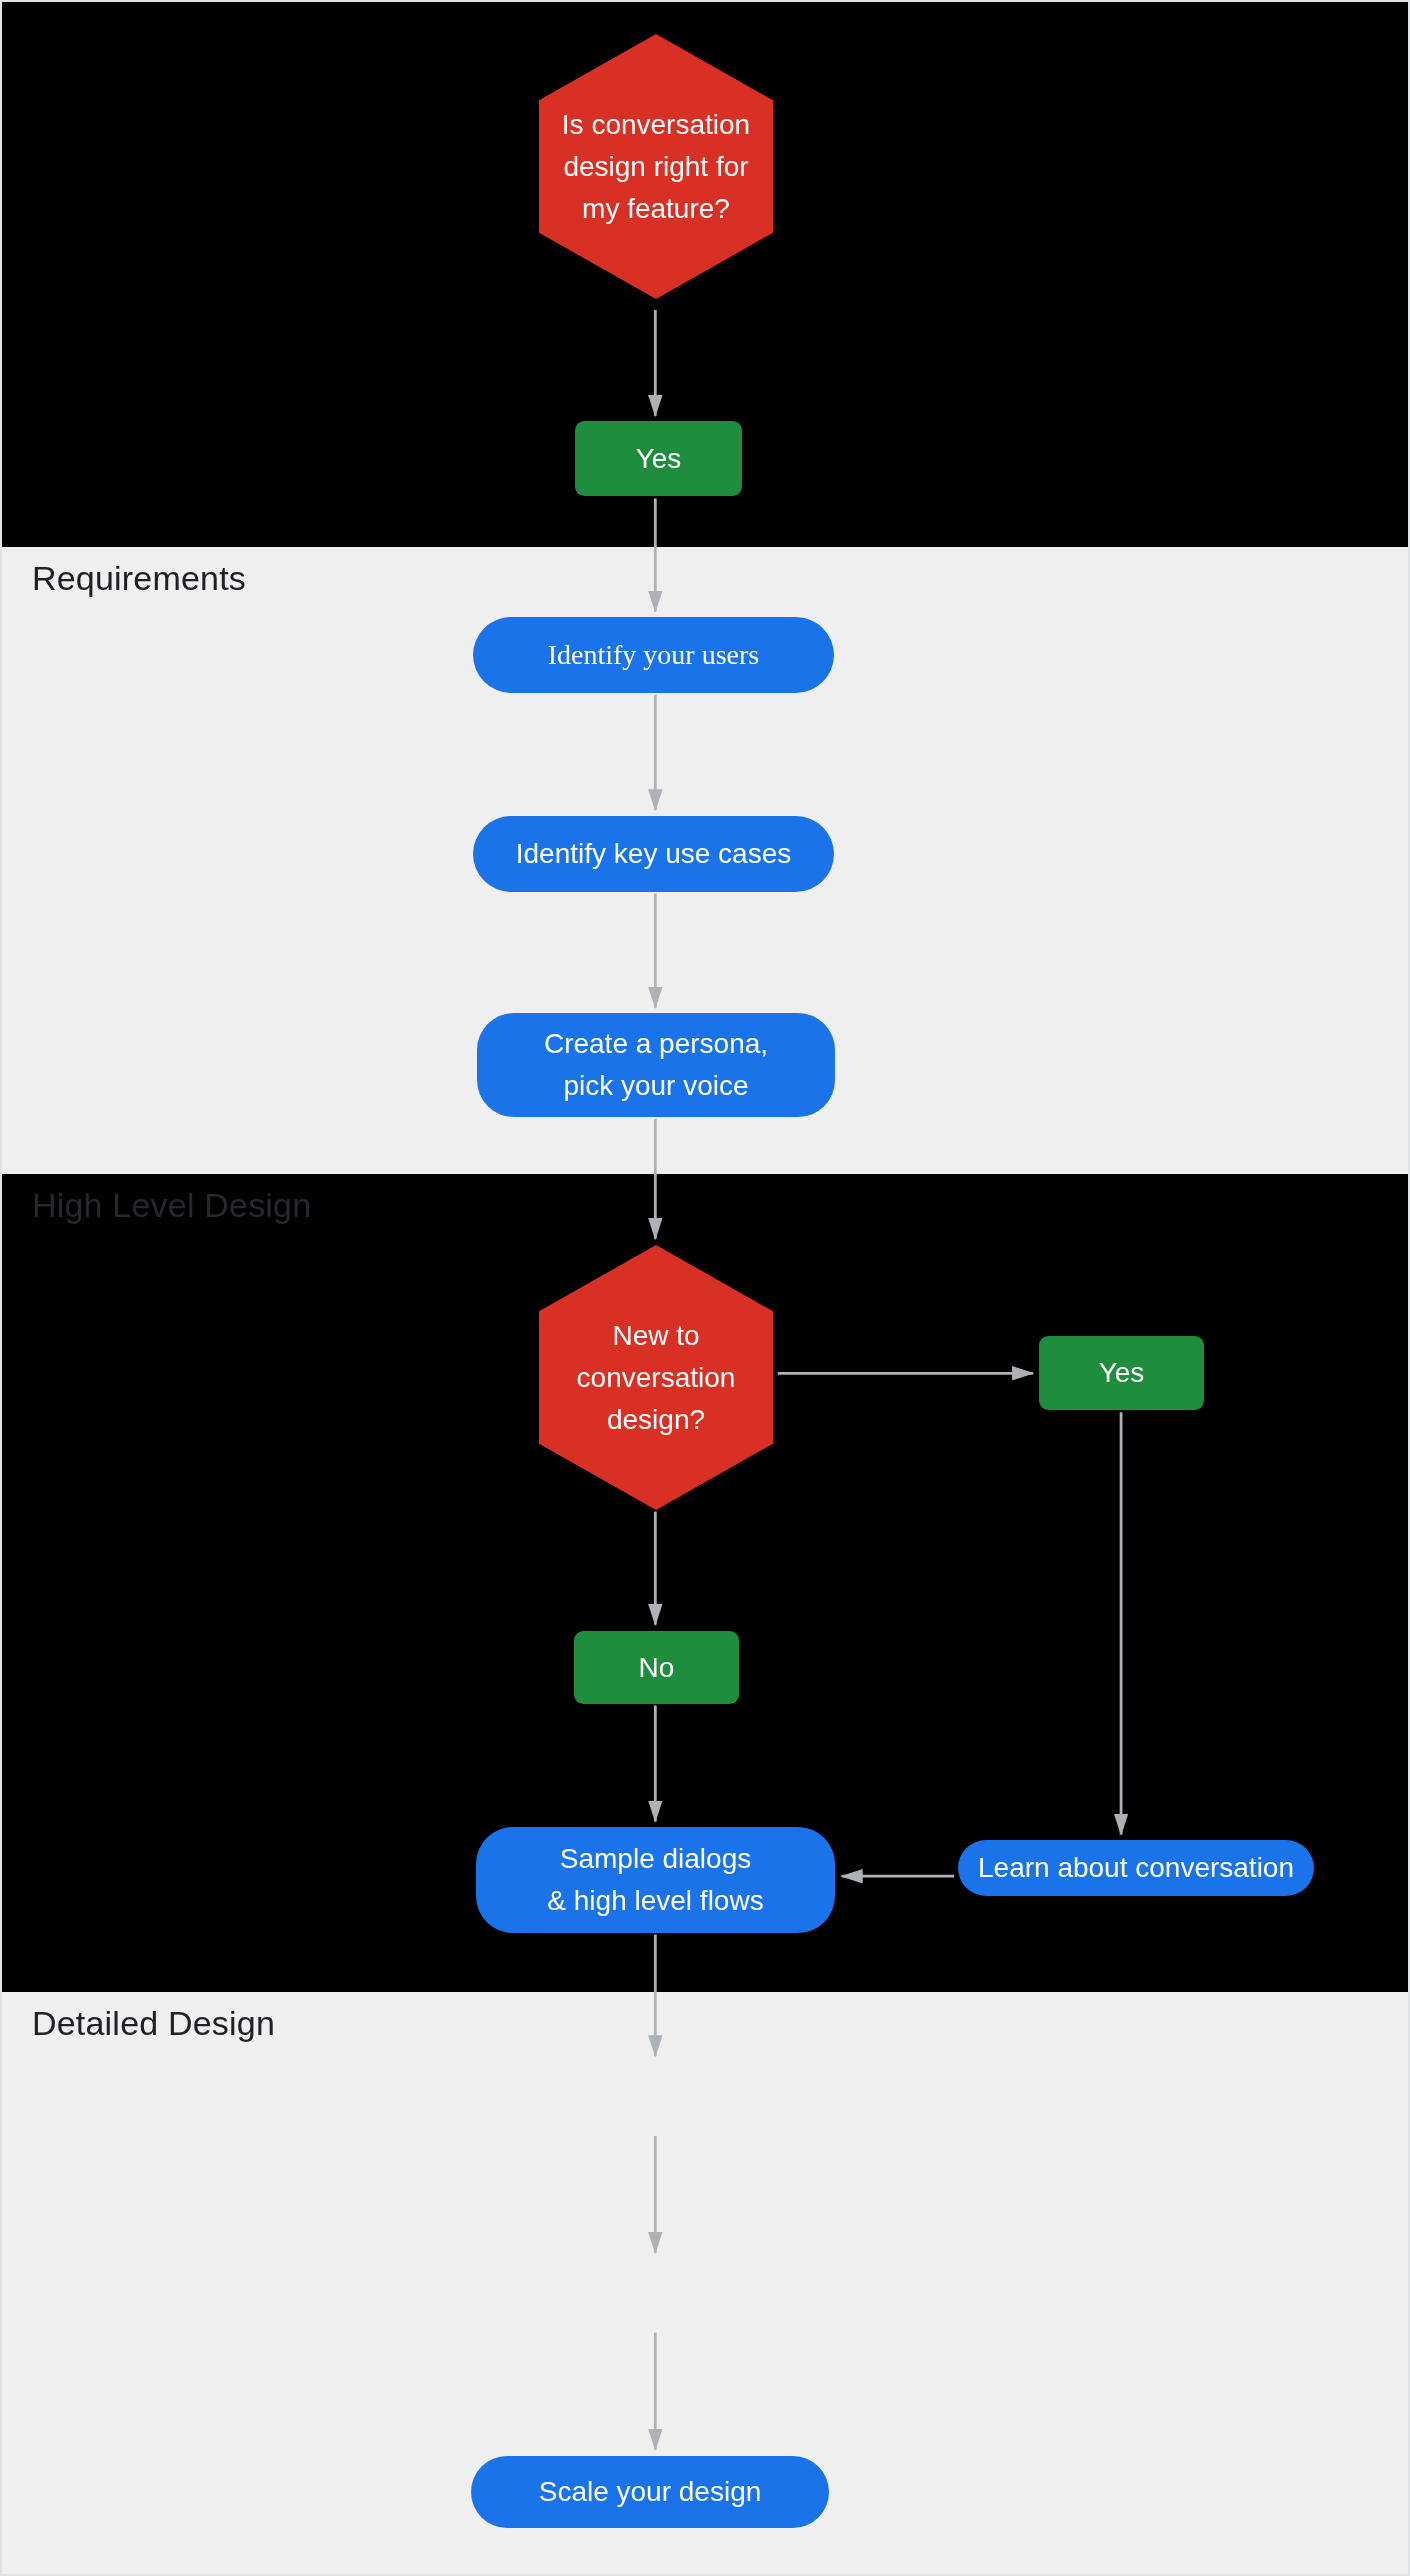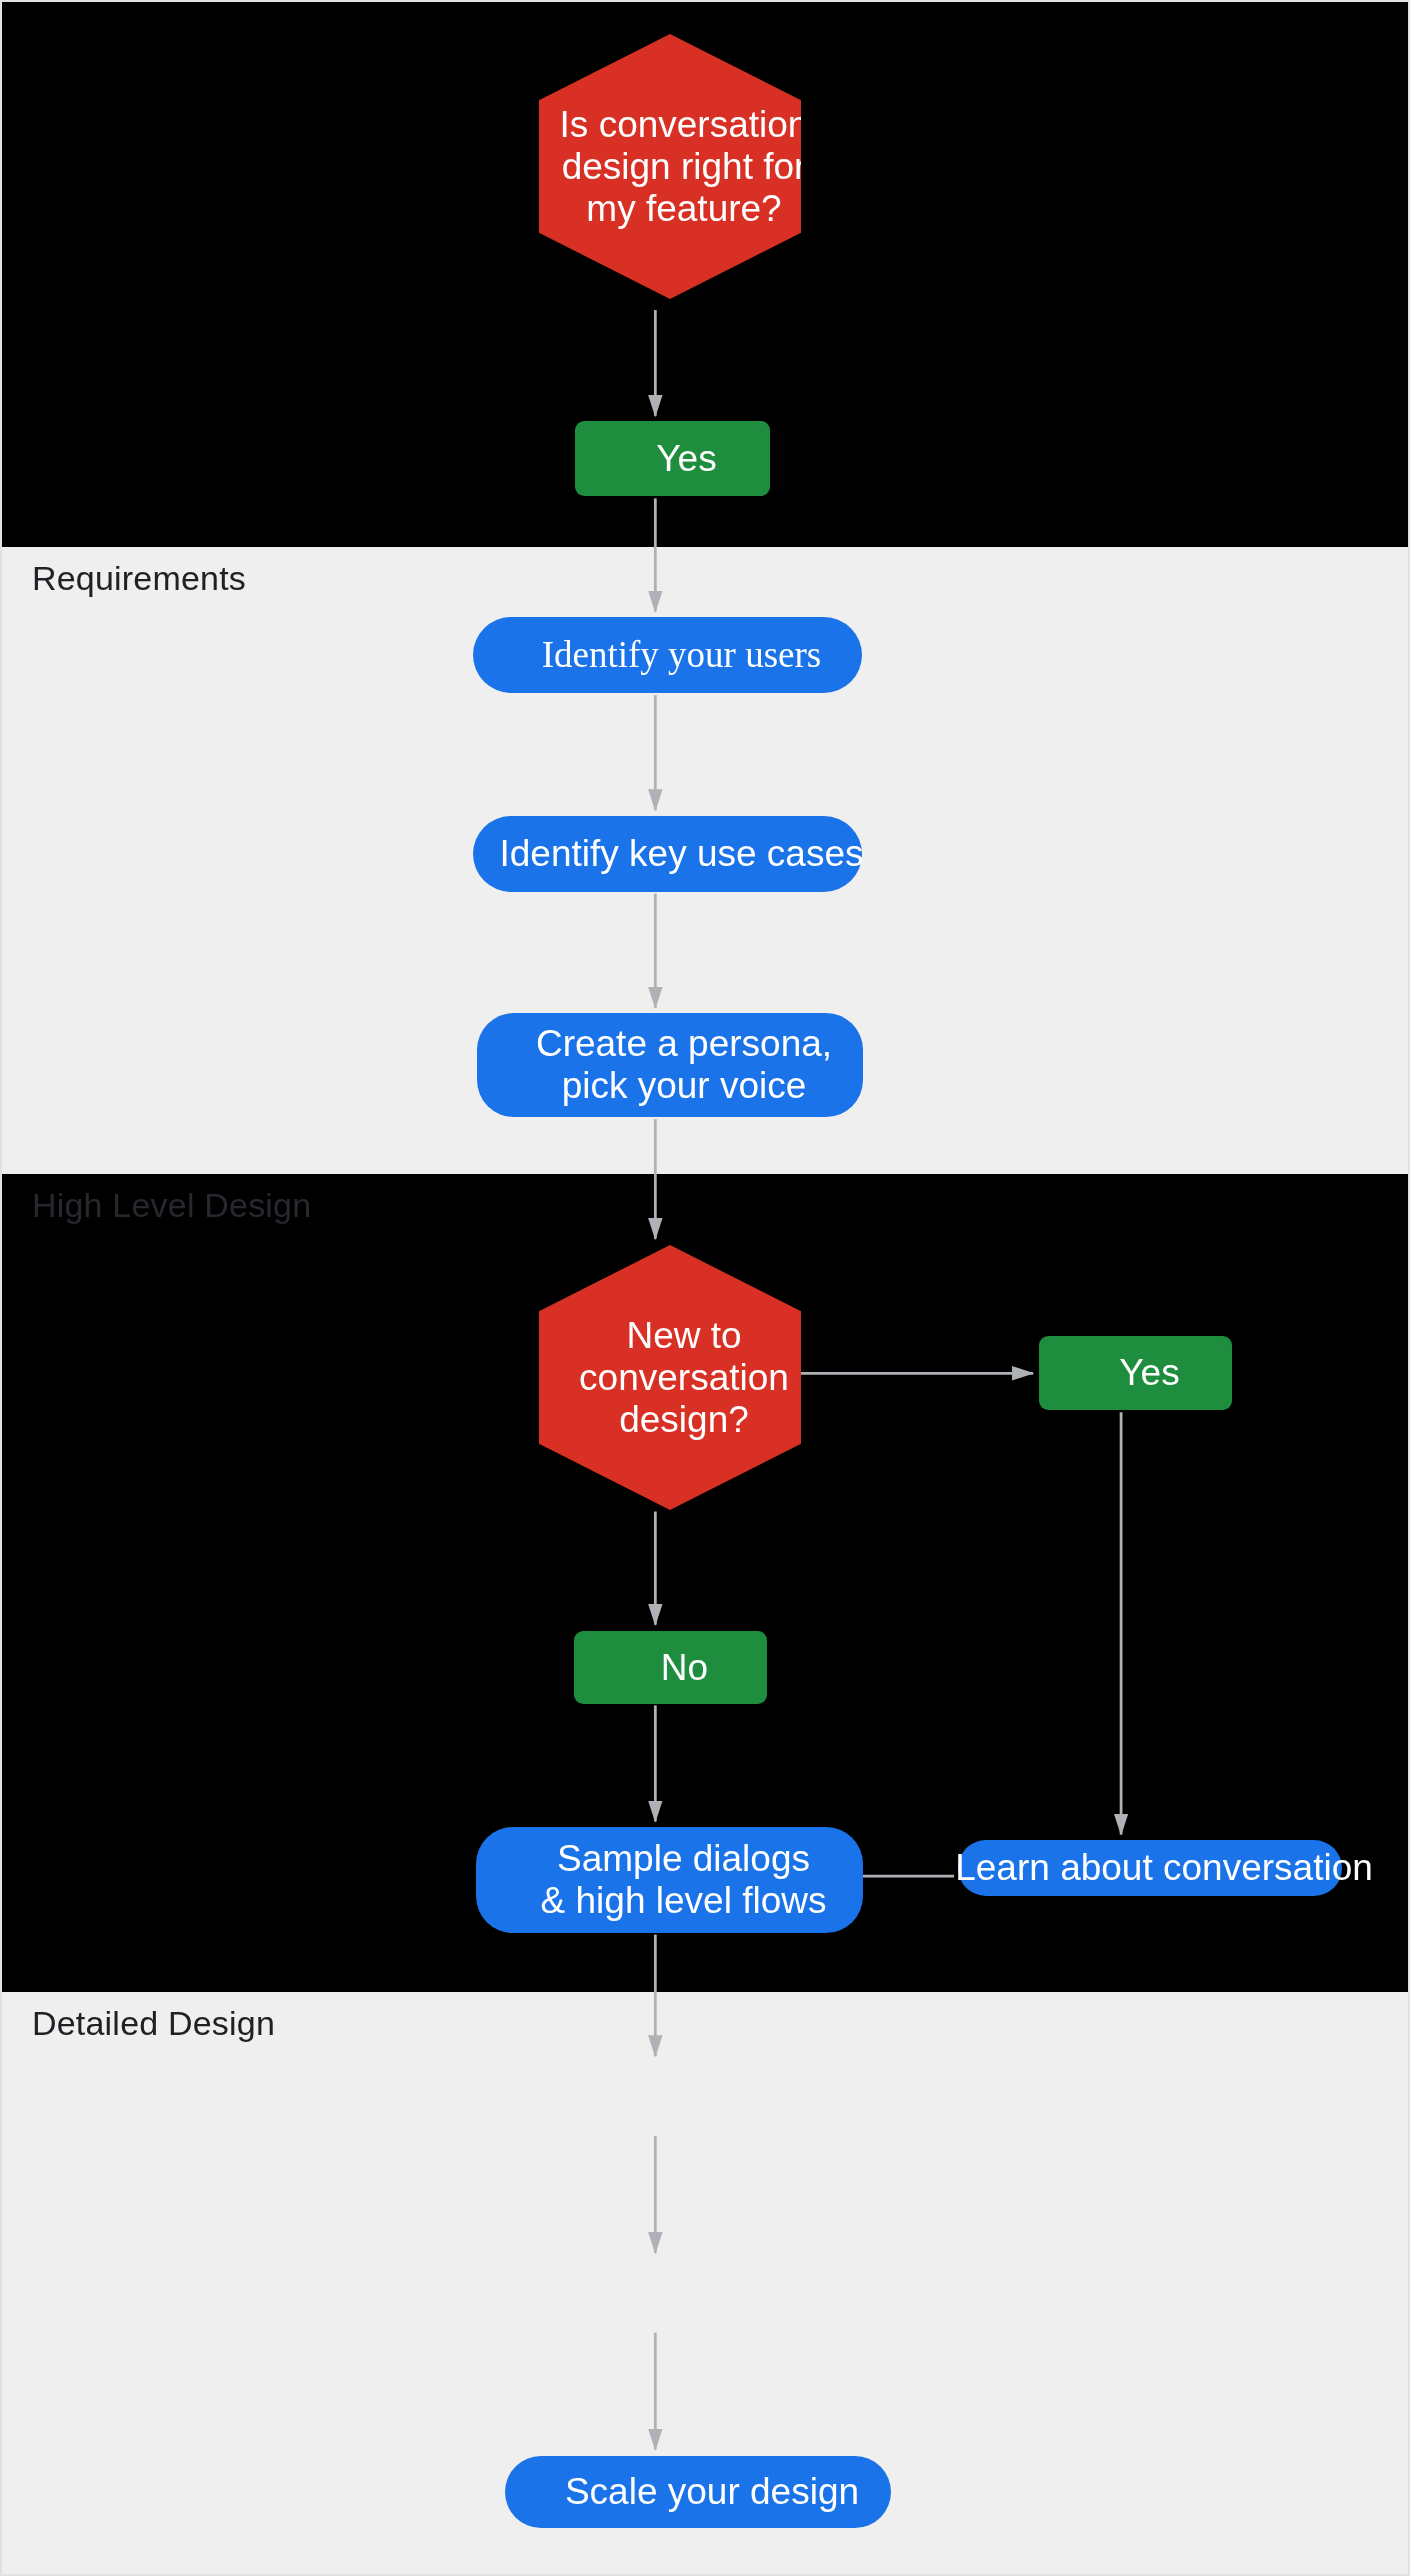--- a/index.html
+++ b/index.html
@@ -31,25 +31,24 @@
   .label-dd  { left: 30px; top: 2002px; color: var(--label-dark); }
 
   .node {
     position: absolute;
     display: flex;
     flex-direction: column;
     align-items: center;
     justify-content: center;
     text-align: center;
     color: var(--node-text, #fff);
-    font-size: 37px;
+    font-size: 28px;
     font-weight: 500;
     line-height: 42px;
     white-space: nowrap;
-    padding-left: 28px;
   }
   .hex {
     width: 234px; height: 265px;
     background: var(--red);
     clip-path: polygon(50% 0%, 100% 25%, 100% 75%, 50% 100%, 0% 75%, 0% 25%);
   }
   .hex1 { left: 537px; top: 32px; }
   .hex2 { left: 537px; top: 1243px; }
 
   .answer { background: var(--green); border-radius: 9.3px; }
@@ -58,21 +57,21 @@
   .no   { left: 572px;  top: 1629px; width: 165px; height: 73px; }
 
   .pill { background: var(--blue); border-radius: 38px; }
   .p-users   { left: 471px;  top: 615px;  width: 361px; height: 76px; font-family: Liberation Serif, serif; }
   .p-cases   { left: 471px;  top: 814px;  width: 361px; height: 76px; }
   .p-persona { left: 475px;  top: 1011px; width: 358px; height: 104px; border-radius: 37px; }
   .p-sample  { left: 474px;  top: 1825px; width: 359px; height: 106px; border-radius: 37px; }
   .p-learn   { left: 956px; top: 1838px; width: 356px; height: 56px;  border-radius: 36px; }
   .p-quick   { left: 475px;  top: 2060px; width: 358px; height: 72px;  border-radius: 36px; }
   .p-tail    { left: 475px;  top: 2257px; width: 358px; height: 72px;  border-radius: 36px; }
-  .p-scale   { left: 503px;  top: 2454px; width: 358px; height: 72px;  border-radius: 36px; }
+  .p-scale   { left: 469px;  top: 2454px; width: 358px; height: 72px;  border-radius: 36px; }
 
   .arrows { position: absolute; left: 0; top: 0; width: 1405px; height: 2570px; pointer-events: none; }
   .arrow { stroke: var(--arrow); stroke-width: 3; fill: none; }
   .arrow-head-fill { fill: var(--arrow); }
 </style>
 </head>
 <body>
 
 <div class="canvas">
 

